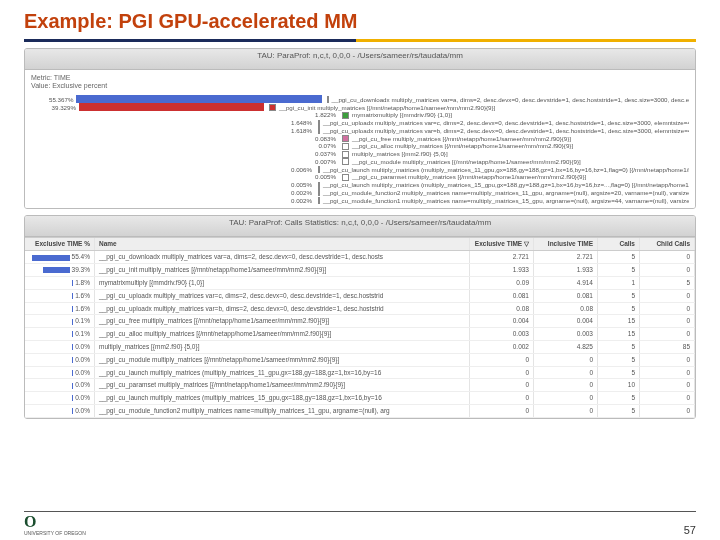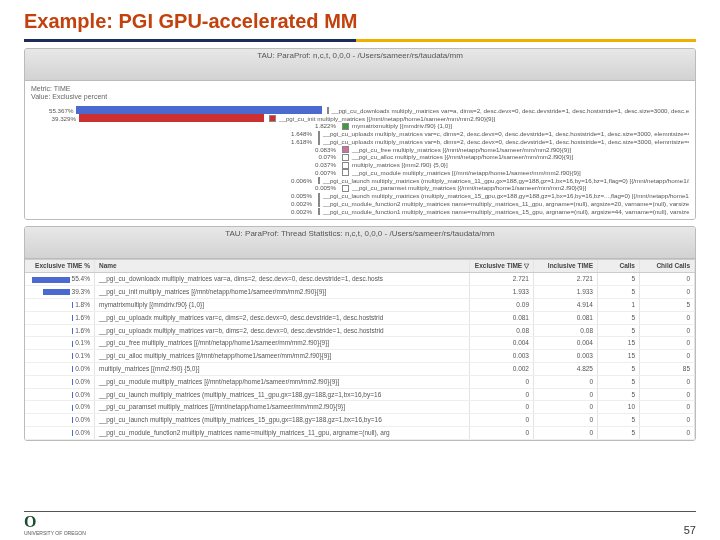--- a/index.html
+++ b/index.html
@@ -32,21 +32,21 @@
   .title-rule .gold { width: 340px; background: #f0b000; }
 
   .window {
     border: 1px solid #bbb;
     border-radius: 3px;
     background: #f6f6f6;
     margin-bottom: 6px;
     overflow: hidden;
   }
   .titlebar {
-    height: 32px;
+    height: 21px;
     background: linear-gradient(#e8e8e8,#d2d2d2);
     text-align: center;
     font-size: 8px;
     color: #555;
     line-height: 14px;
     border-bottom: 1px solid #bbb;
   }
 
   .metric-block {
     padding: 4px 6px 4px 6px;
@@ -259,21 +259,21 @@
           <div class="bar-row" style="padding-left: 260px;">
             <span style="width: 48px; text-align: right; padding-right: 3px;">0.002%</span>
             <span class="swatch "></span>
             <span>__pgi_cu_module_function1 multiply_matrices name=multiply_matrices_15_gpu, argname=(null), argsize=44, varname=(null), varsize=0 [{/</span>
           </div>
         </div>
     </div>
   </div>
 
   <div class="window">
-    <div class="titlebar">TAU: ParaProf: Thread Statistics: n,c,t, 0,0,0 - /Users/sameer/rs/taudata/mm</div>
+    <div class="titlebar">TAU: ParaProf: Calls Statistics: n,c,t, 0,0,0 - /Users/sameer/rs/taudata/mm</div>
     <div class="table-area">
       <div class="thead">
         <div class="th col-excl">Exclusive TIME %</div>
         <div class="th col-name">Name</div>
         <div class="th col-exclt">Exclusive TIME ▽</div>
         <div class="th col-inclt">Inclusive TIME</div>
         <div class="th col-calls">Calls</div>
         <div class="th col-child">Child Calls</div>
       </div>
       <div id="tbody">

